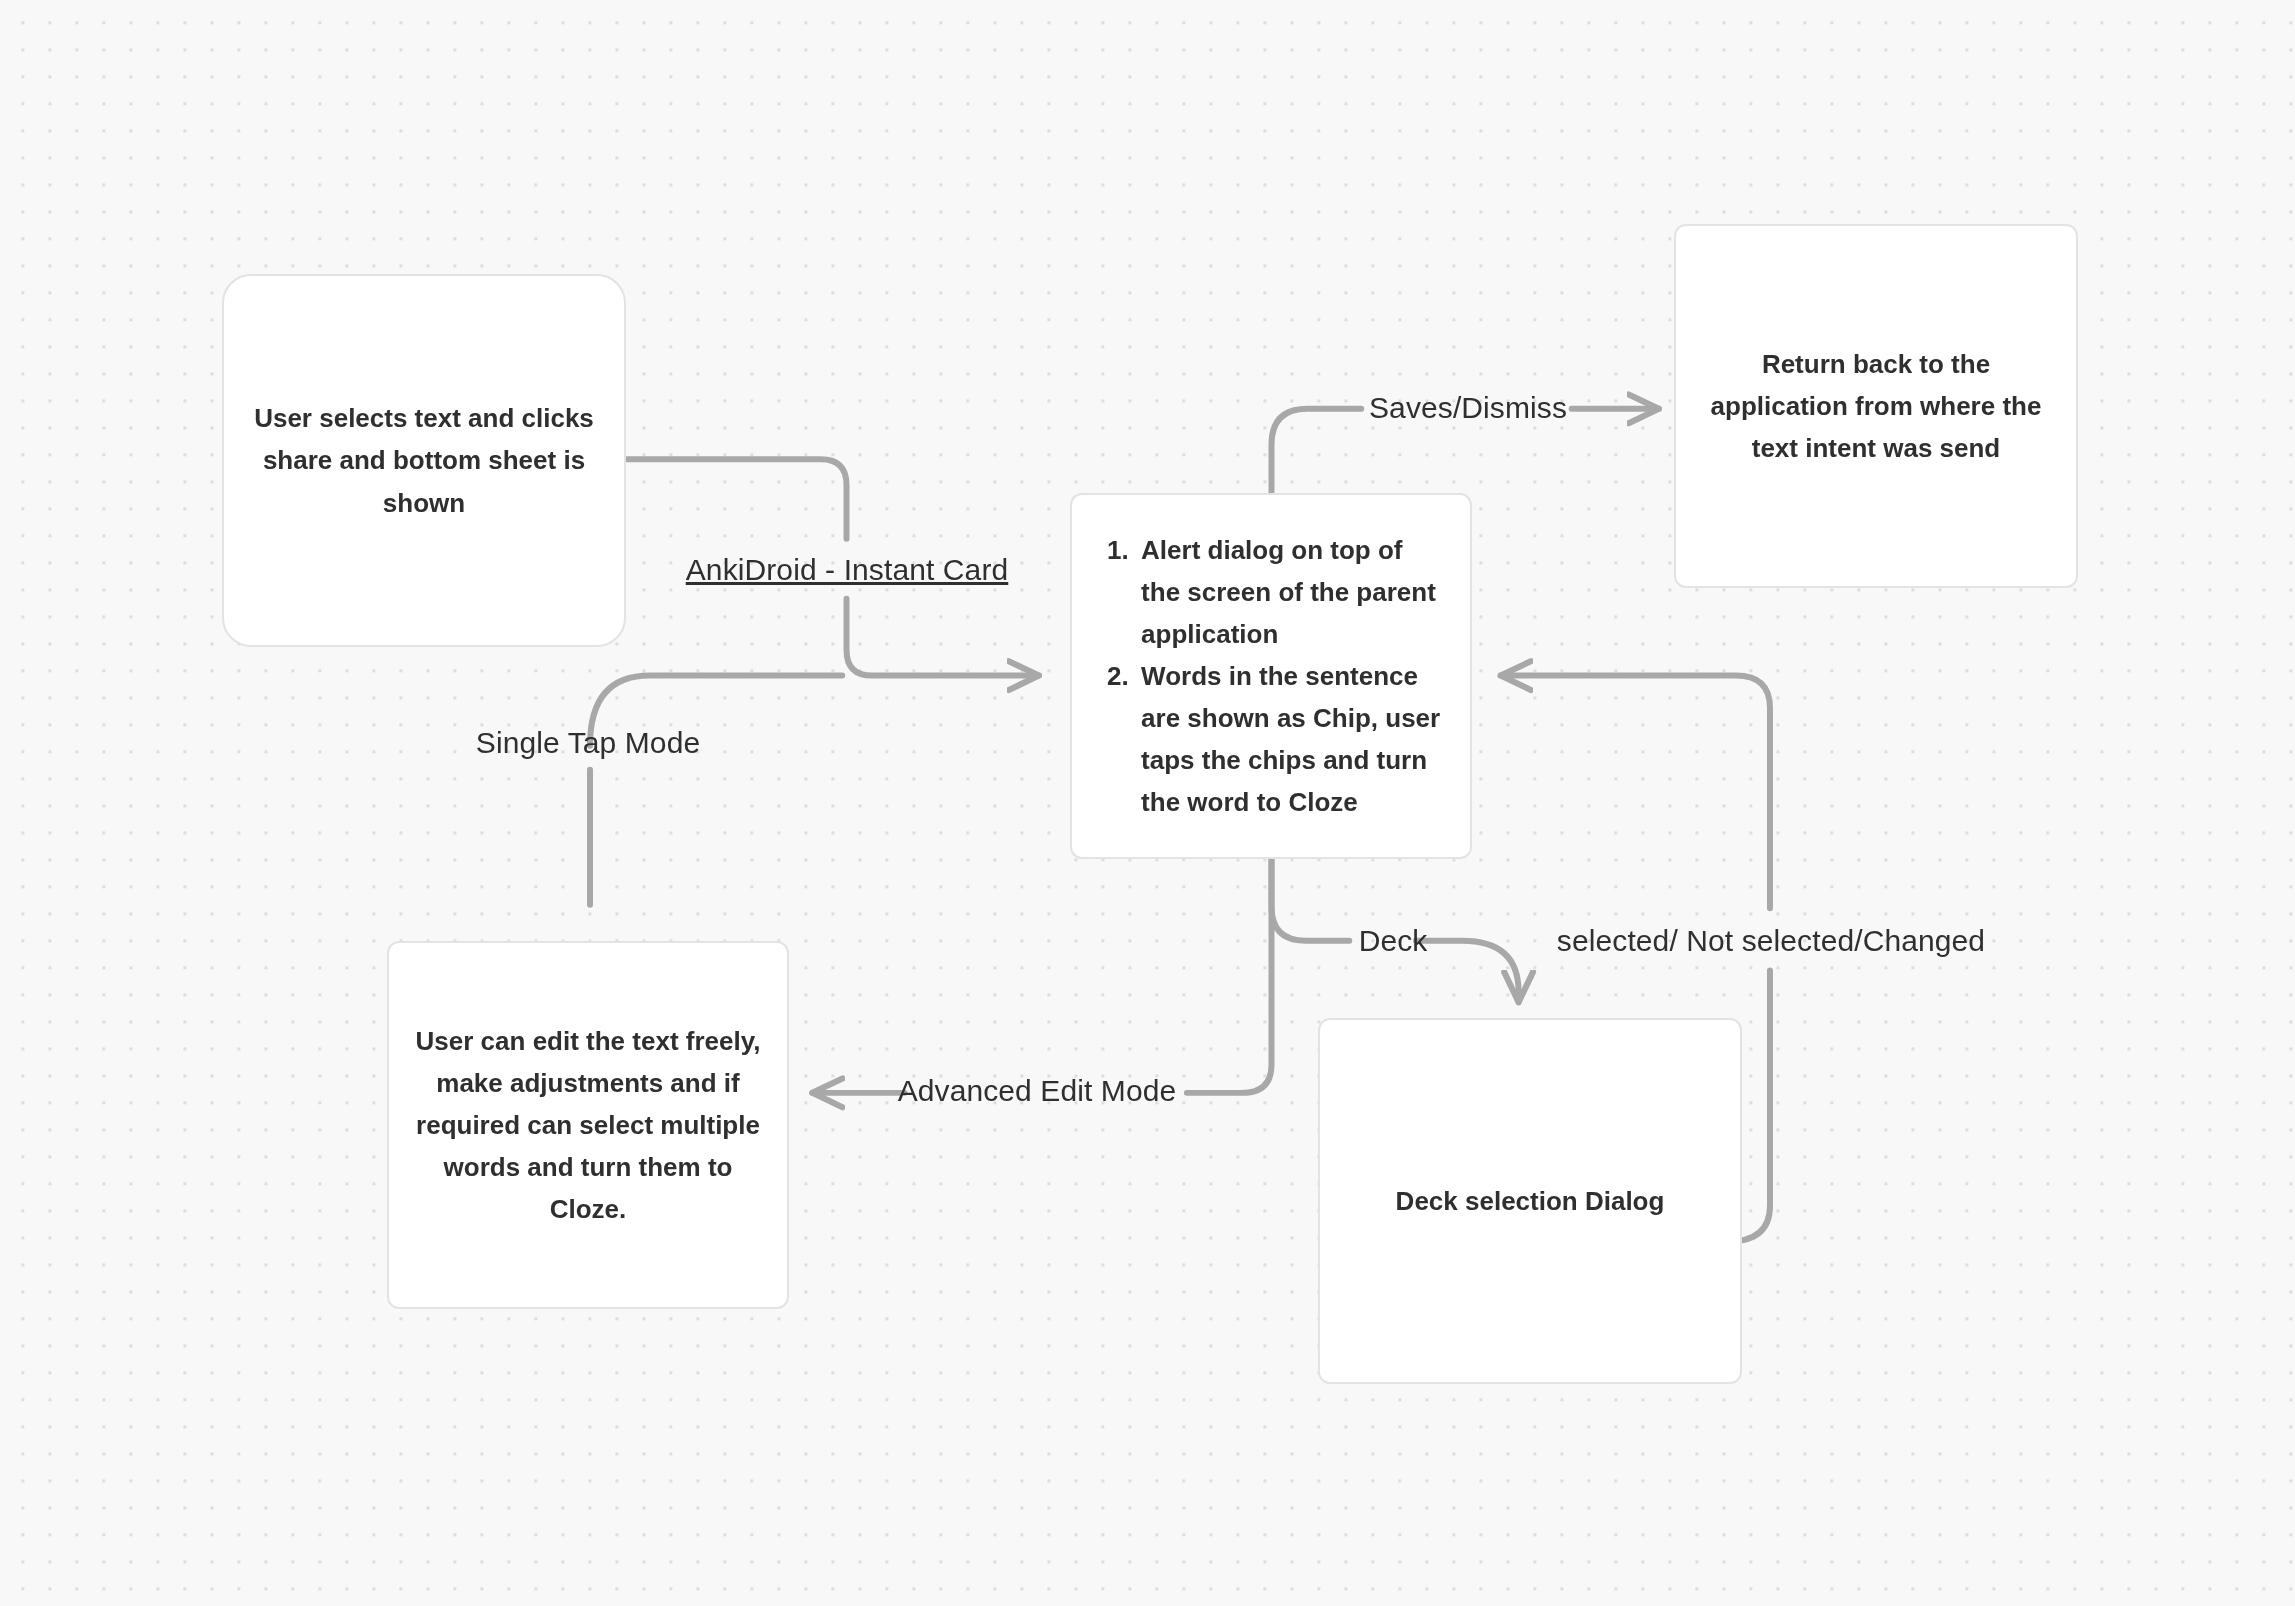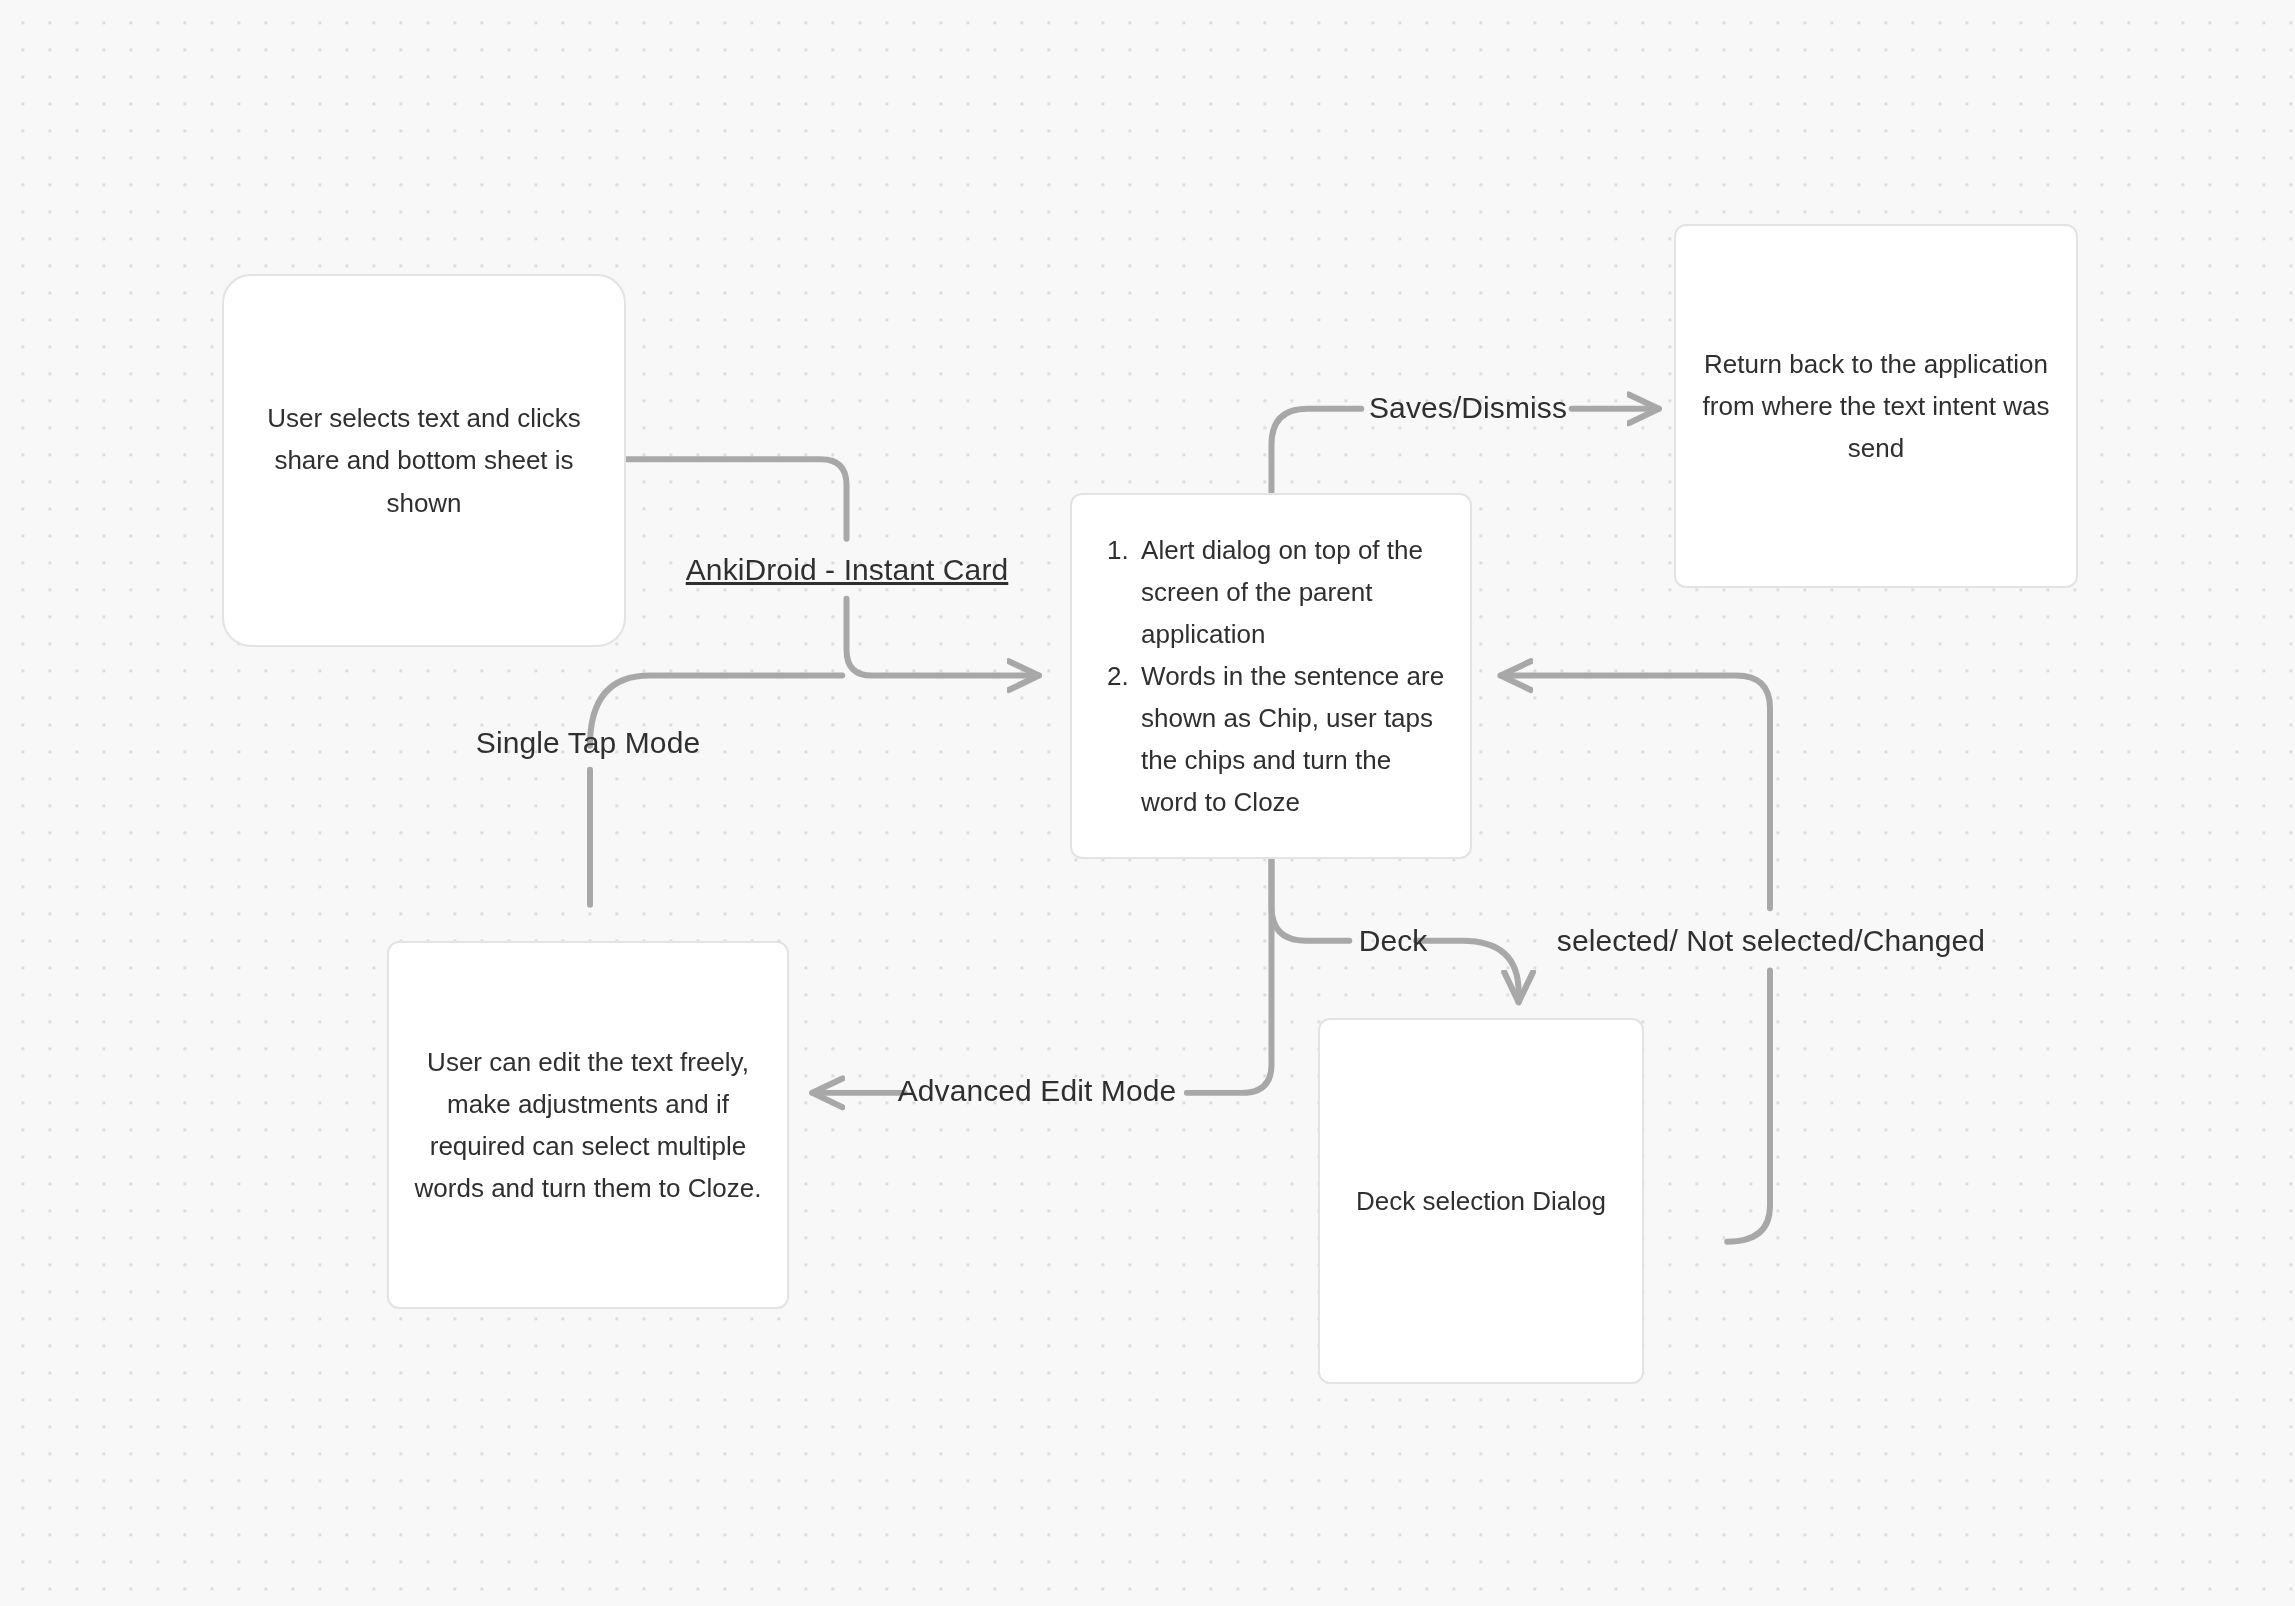--- a/index.html
+++ b/index.html
@@ -33,20 +33,21 @@
     border: 2.6px solid #e3e3e3;
     border-radius: 12px;
     display: flex;
     align-items: center;
     justify-content: center;
     color: #2f2f2f;
     font-size: 26px;
     line-height: 1.62;
     text-align: center;
     padding: 0 22px;
+    font-weight: bold;
   }
   .node .txt { display: block; width: 100%; }
   .node.list-node {
     justify-content: flex-start;
     text-align: left;
     padding: 0 22px 0 26px;
   }
   ol.num-list {
     margin: 0;
     padding-left: 38px;
@@ -116,21 +117,21 @@
   </div>
 
   <div class="node" style="left:1674px; top:224px; width:404px; height:364px;">
     <span class="txt">Return back to the application from where the text intent was send</span>
   </div>
 
   <div class="node" style="left:387px; top:905px; width:402px; height:368px;margin-top:36px;">
     <span class="txt">User can edit the text freely, make adjustments and if required can select multiple words and turn them to Cloze.</span>
   </div>
 
-  <div class="node" style="left:1318px; top:1018px; width:326px; height:366px;justify-content:center;">
+  <div class="node" style="left:1318px; top:1018px; width:424px; height:366px;justify-content:center;">
     <span class="txt">Deck selection Dialog</span>
   </div>
 
   <div class="edge-label" style="left:847px; top:570px;text-decoration:underline;">AnkiDroid - Instant Card</div>
 
   <div class="edge-label" style="left:588px; top:743px;">Single Tap Mode</div>
 
   <div class="edge-label" style="left:1468px; top:408px;">Saves/Dismiss</div>
 
   <div class="edge-label" style="left:1393px; top:941px;">Deck</div>

